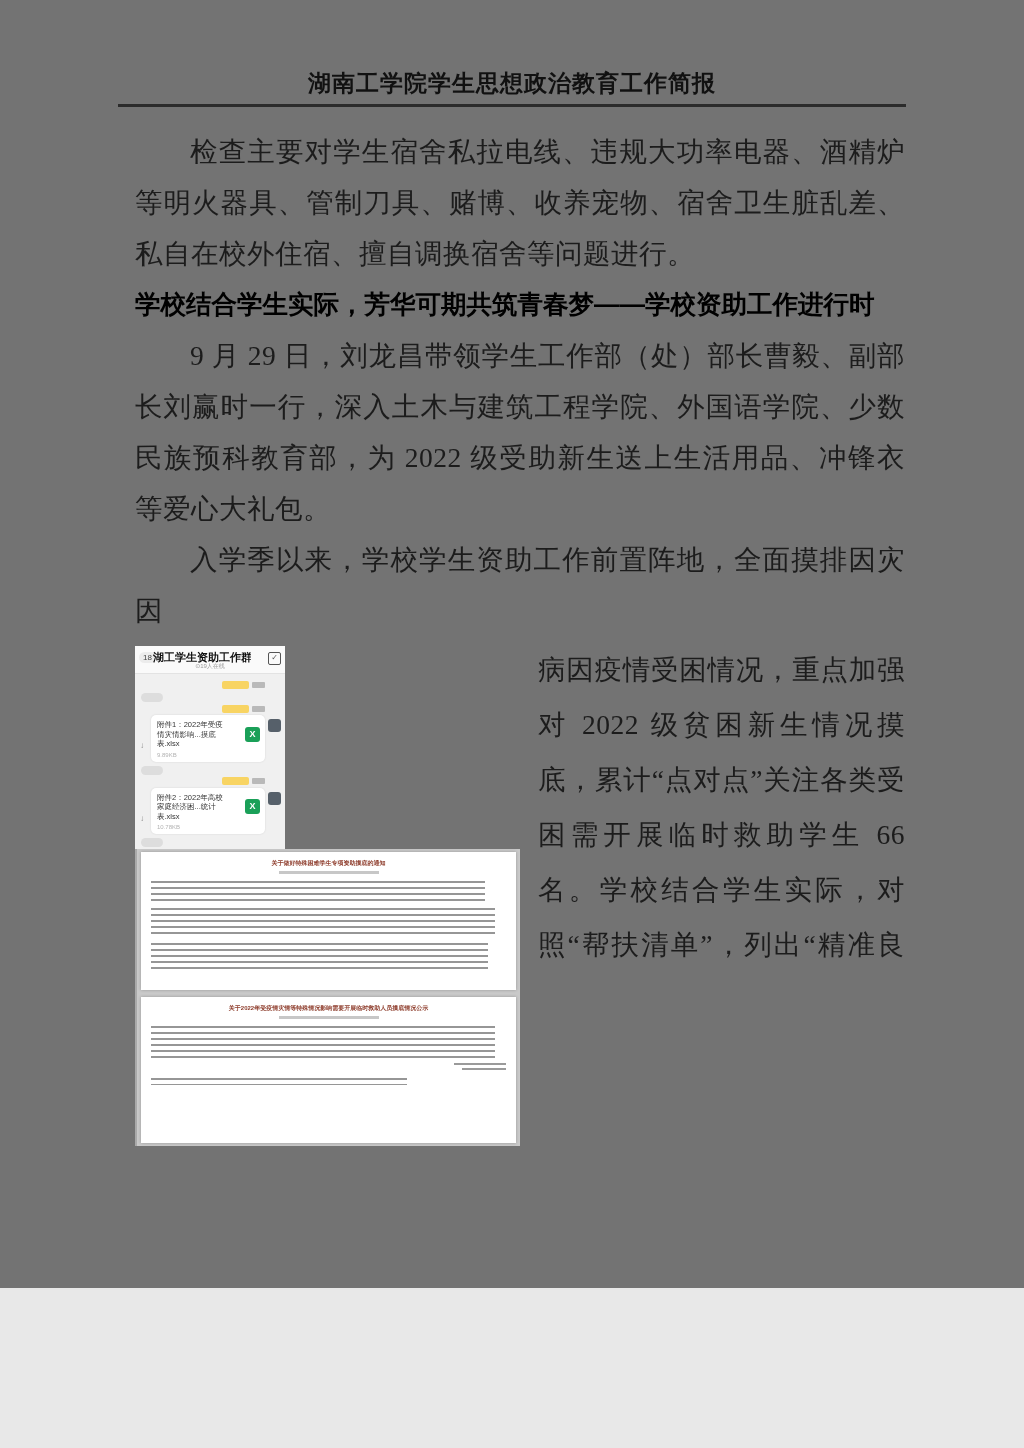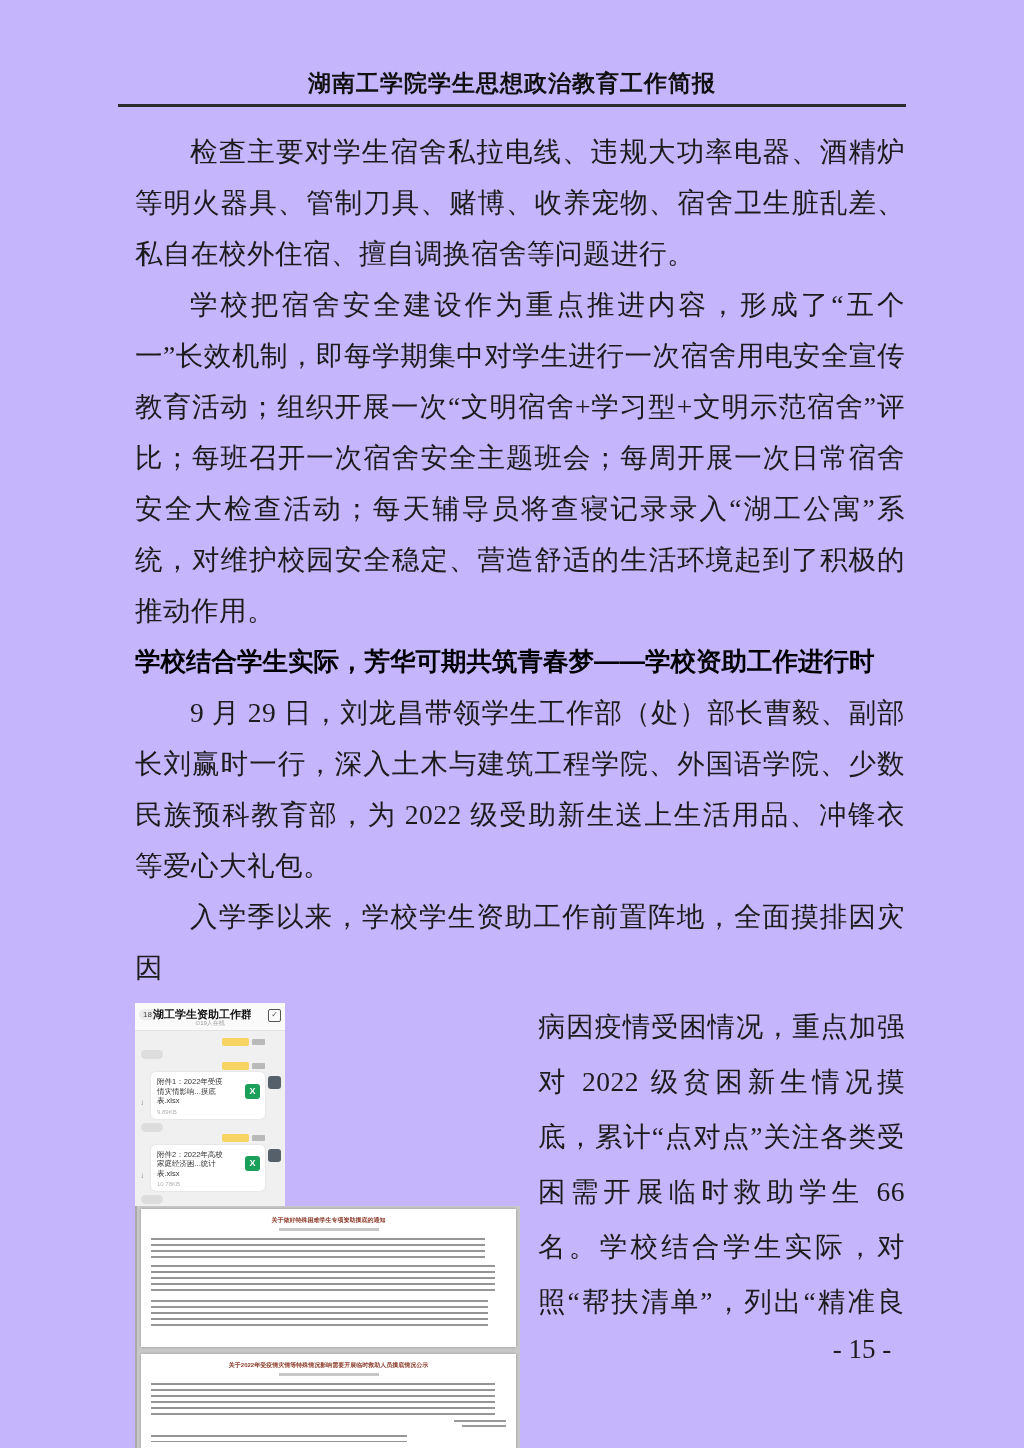--- a/index.html
+++ b/index.html
@@ -1,16 +1,16 @@
 <!DOCTYPE html>
 <html><head>
 <meta charset="utf-8">
 <style>
   html,body{margin:0;padding:0;background:#e8e8e8;}
-  .page{position:relative;width:1024px;height:1448px;background:#c4b5fd;margin:0 auto;
+  .page{position:relative;width:1024px;height:1288px;background:#737373;margin:0 auto;
         font-family:"Liberation Serif","DejaVu Serif",serif;color:#1c1c1c;overflow:hidden;}
   
   .doc-header{position:absolute;top:68px;left:118px;width:788px;text-align:center;}
   .doc-header .htitle{font-family:"Liberation Sans","DejaVu Sans",sans-serif;font-weight:bold;
         font-size:23px;letter-spacing:1px;color:#111;}
   .header-rule{position:absolute;top:104px;left:118px;width:788px;height:3px;background:#2b2b2b;}
   
   .content{position:absolute;top:126px;left:135px;width:770px;}
   .p{margin:0;font-size:27.5px;line-height:51px;text-align:justify;text-justify:inter-ideograph;
      letter-spacing:0.5px;color:#1c1c1c;}
@@ -75,21 +75,20 @@
 
 <div class="page">
 
   <div class="doc-header">
     <div class="htitle">湖南工学院学生思想政治教育工作简报</div>
   </div>
   <div class="header-rule"></div>
 
   <div class="content">
     <p class="p indent">检查主要对学生宿舍私拉电线、违规大功率电器、酒精炉等明火器具、管制刀具、赌博、收养宠物、宿舍卫生脏乱差、私自在校外住宿、擅自调换宿舍等问题进行。</p>
-    <p class="p indent">学校把宿舍安全建设作为重点推进内容，形成了“五个一”长效机制，即每学期集中对学生进行一次宿舍用电安全宣传教育活动；组织开展一次“文明宿舍+学习型+文明示范宿舍”评比；每班召开一次宿舍安全主题班会；每周开展一次日常宿舍安全大检查活动；每天辅导员将查寝记录录入“湖工公寓”系统，对维护校园安全稳定、营造舒适的生活环境起到了积极的推动作用。</p>
     <p class="h2">学校结合学生实际，芳华可期共筑青春梦——学校资助工作进行时</p>
     <p class="p indent">9 月 29 日，刘龙昌带领学生工作部（处）部长曹毅、副部长刘赢时一行，深入土木与建筑工程学院、外国语学院、少数民族预科教育部，为 2022 级受助新生送上生活用品、冲锋衣等爱心大礼包。</p>
     <p class="p indent">入学季以来，学校学生资助工作前置阵地，全面摸排因灾因</p>
 
     <div class="fig-row">
 
       <figure class="embed" style="margin-left:0;margin-top:4px;flex-direction:column;">
 
         <div class="chat">
           <div class="chat-hd">

